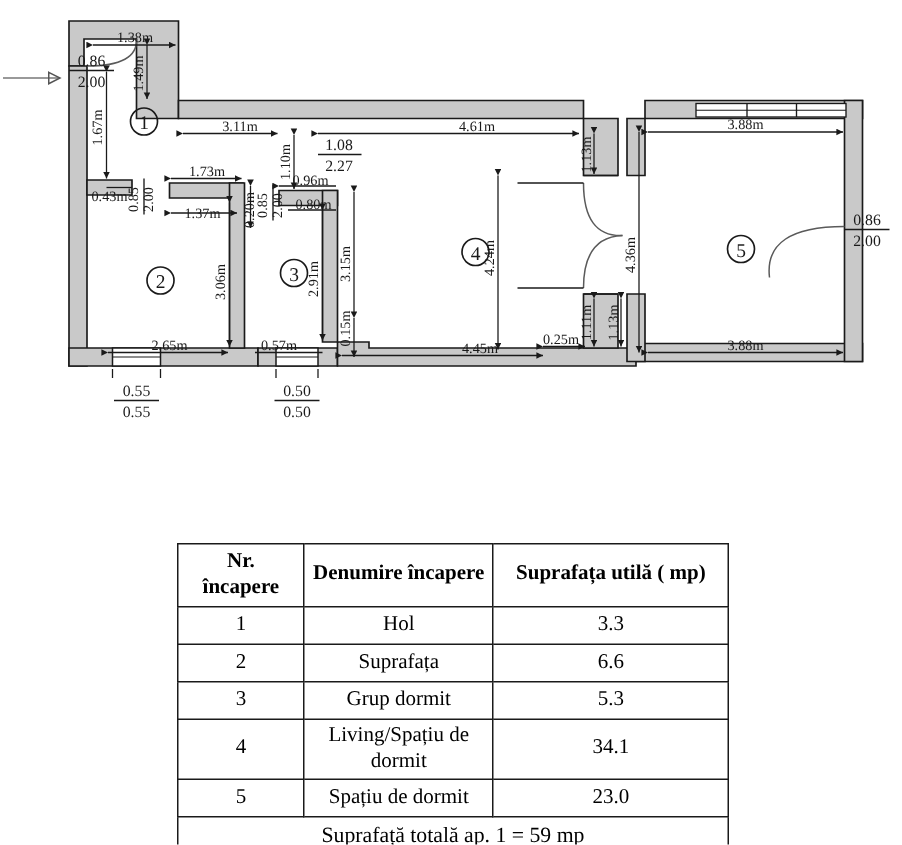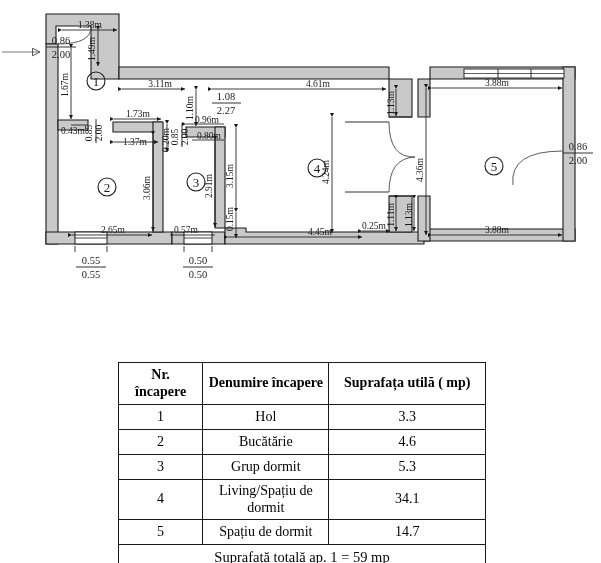--- a/index.html
+++ b/index.html
@@ -321,37 +321,37 @@
       </tr>
     </thead>
     <tbody>
       <tr class="data-row">
         <td class="c-nr">1</td>
         <td class="c-name">Hol</td>
         <td class="c-area">3.3</td>
       </tr>
       <tr class="data-row">
         <td class="c-nr">2</td>
-        <td class="c-name">Bucătărie</td>
-        <td class="c-area">4.6</td>
+        <td class="c-name">Suprafața</td>
+        <td class="c-area">6.6</td>
       </tr>
       <tr class="data-row">
         <td class="c-nr">3</td>
         <td class="c-name">Grup dormit</td>
         <td class="c-area">5.3</td>
       </tr>
       <tr class="tall-row">
         <td class="c-nr">4</td>
         <td class="c-name">Living/Spațiu de dormit</td>
         <td class="c-area">34.1</td>
       </tr>
       <tr class="data-row">
         <td class="c-nr">5</td>
         <td class="c-name">Spațiu de dormit</td>
-        <td class="c-area">14.7</td>
+        <td class="c-area">23.0</td>
       </tr>
       <tr class="total-row">
         <td colspan="3">Suprafață totală ap. 1 =  59 mp</td>
       </tr>
 
     </tbody>
   </table>
 </div>
 
 </body></html>

